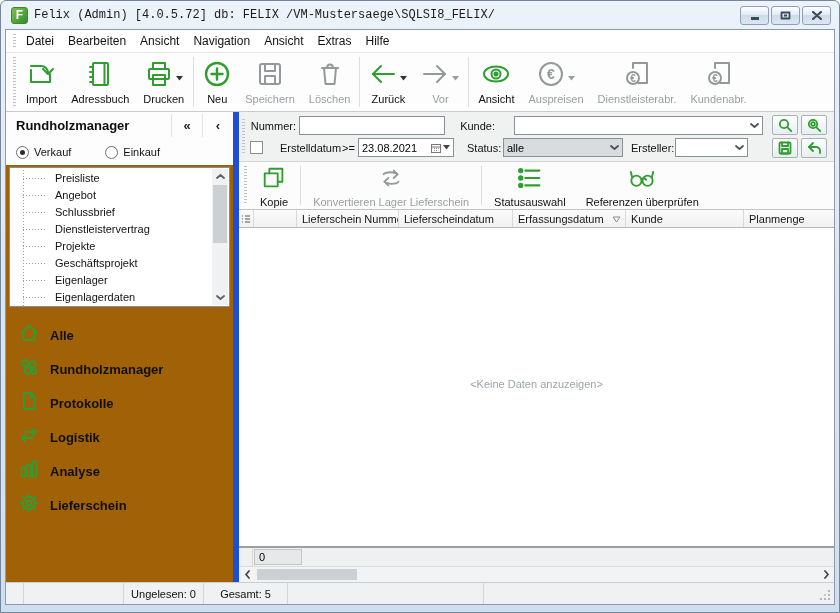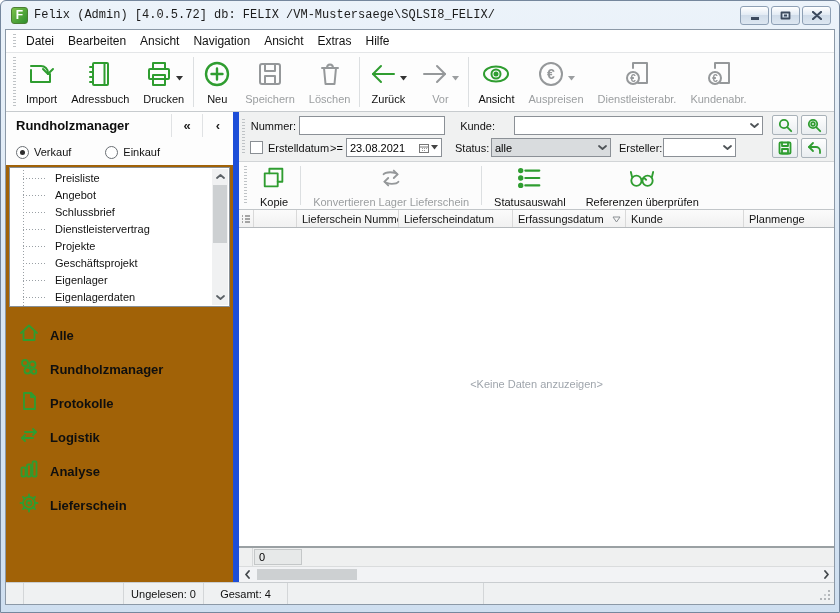--- a/index.html
+++ b/index.html
@@ -472,21 +472,21 @@
                 <span class="cv"></span>
                 <span class="dd">
                   <svg class="ic thin" width="9" height="5" viewBox="0 0 9 5" style="stroke:#4e5357">
                       <path d="M1 1l3.5 3L8 1"></path>
                     </svg>
                 </span>
               </div>
             </div>
             <div class="frow">
               <span class="cb" style="margin-left:2px"></span>
-              <span class="flabel" style="margin-left:5px;width:62px">Erstelldatum</span>
+              <span class="flabel" style="margin-left:17px;width:62px">Erstelldatum</span>
               <span class="flabel" style="width:16px">&gt;=</span>
               <div class="datefield">
                 <span class="dval">23.08.2021</span>
                 <span class="calbtn">
                   <svg width="10" height="10" viewBox="0 0 10 10">
                       <rect x="0.5" y="1.5" width="9" height="8" fill="#fff" stroke="#777" stroke-width="1"></rect>
                       <path d="M1 4h8" stroke="#777"></path>
                       <path d="M3 5.5h1M5 5.5h1M7 5.5h1M3 7.5h1M5 7.5h1" stroke="#999"></path>
                     </svg>
                   <svg width="7" height="5">
@@ -647,20 +647,20 @@
           </div>
         </div>
 
       </div>
     </div>
 
     <div class="statusbar">
       <div class="sb-cell" style="width:18px"></div>
       <div class="sb-cell" style="width:100px"></div>
       <div class="sb-cell" style="width:80px">Ungelesen: 0</div>
-      <div class="sb-cell" style="width:84px">Gesamt: 4</div>
+      <div class="sb-cell" style="width:84px">Gesamt: 5</div>
       <div class="sb-cell" style="width:196px"></div>
       <div class="sb-cell" style="flex:1;border-right:none"></div>
       <div class="sb-grip"></div>
     </div>
 
   </div>
 </div>
 
 </body></html>

